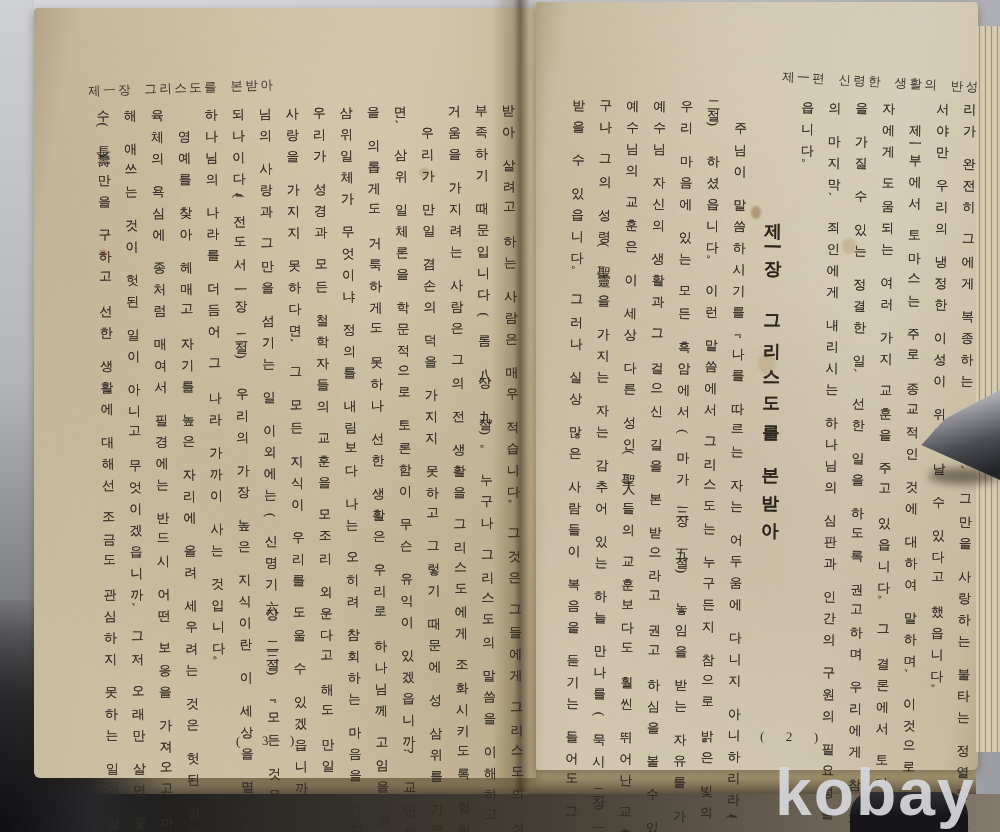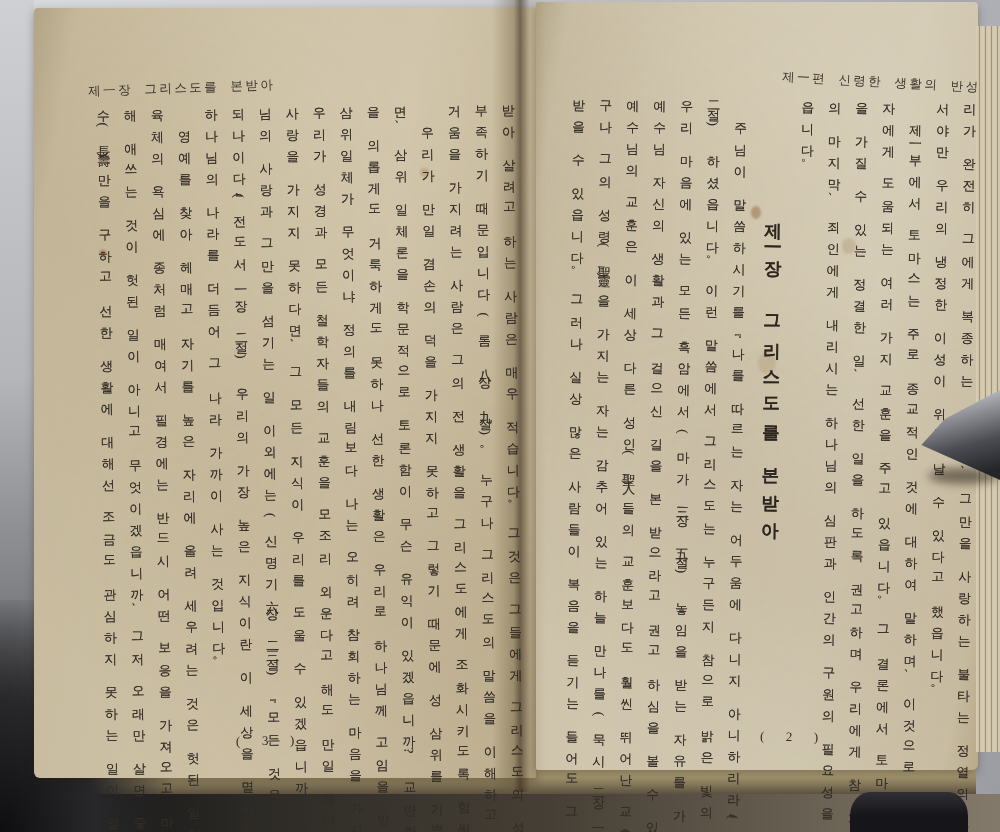--- a/index.html
+++ b/index.html
@@ -126,13 +126,14 @@
       <div class="vcol">받을 수 있읍니다。그러나 실상 많은 사람들이 복음을 듣기는 들어도 그 말씀을 본</div>
     </div>
 
   <div class="page-num page-num-left">(  3  )</div>
   <div class="page-num page-num-right">(  2  )</div>
 
   <div class="clip-shadow"></div>
   <div class="binder-clip"></div>
   <div class="black-handle"></div>
 
+  <div class="watermark">kobay</div>
 </div>
 
 </body></html>

